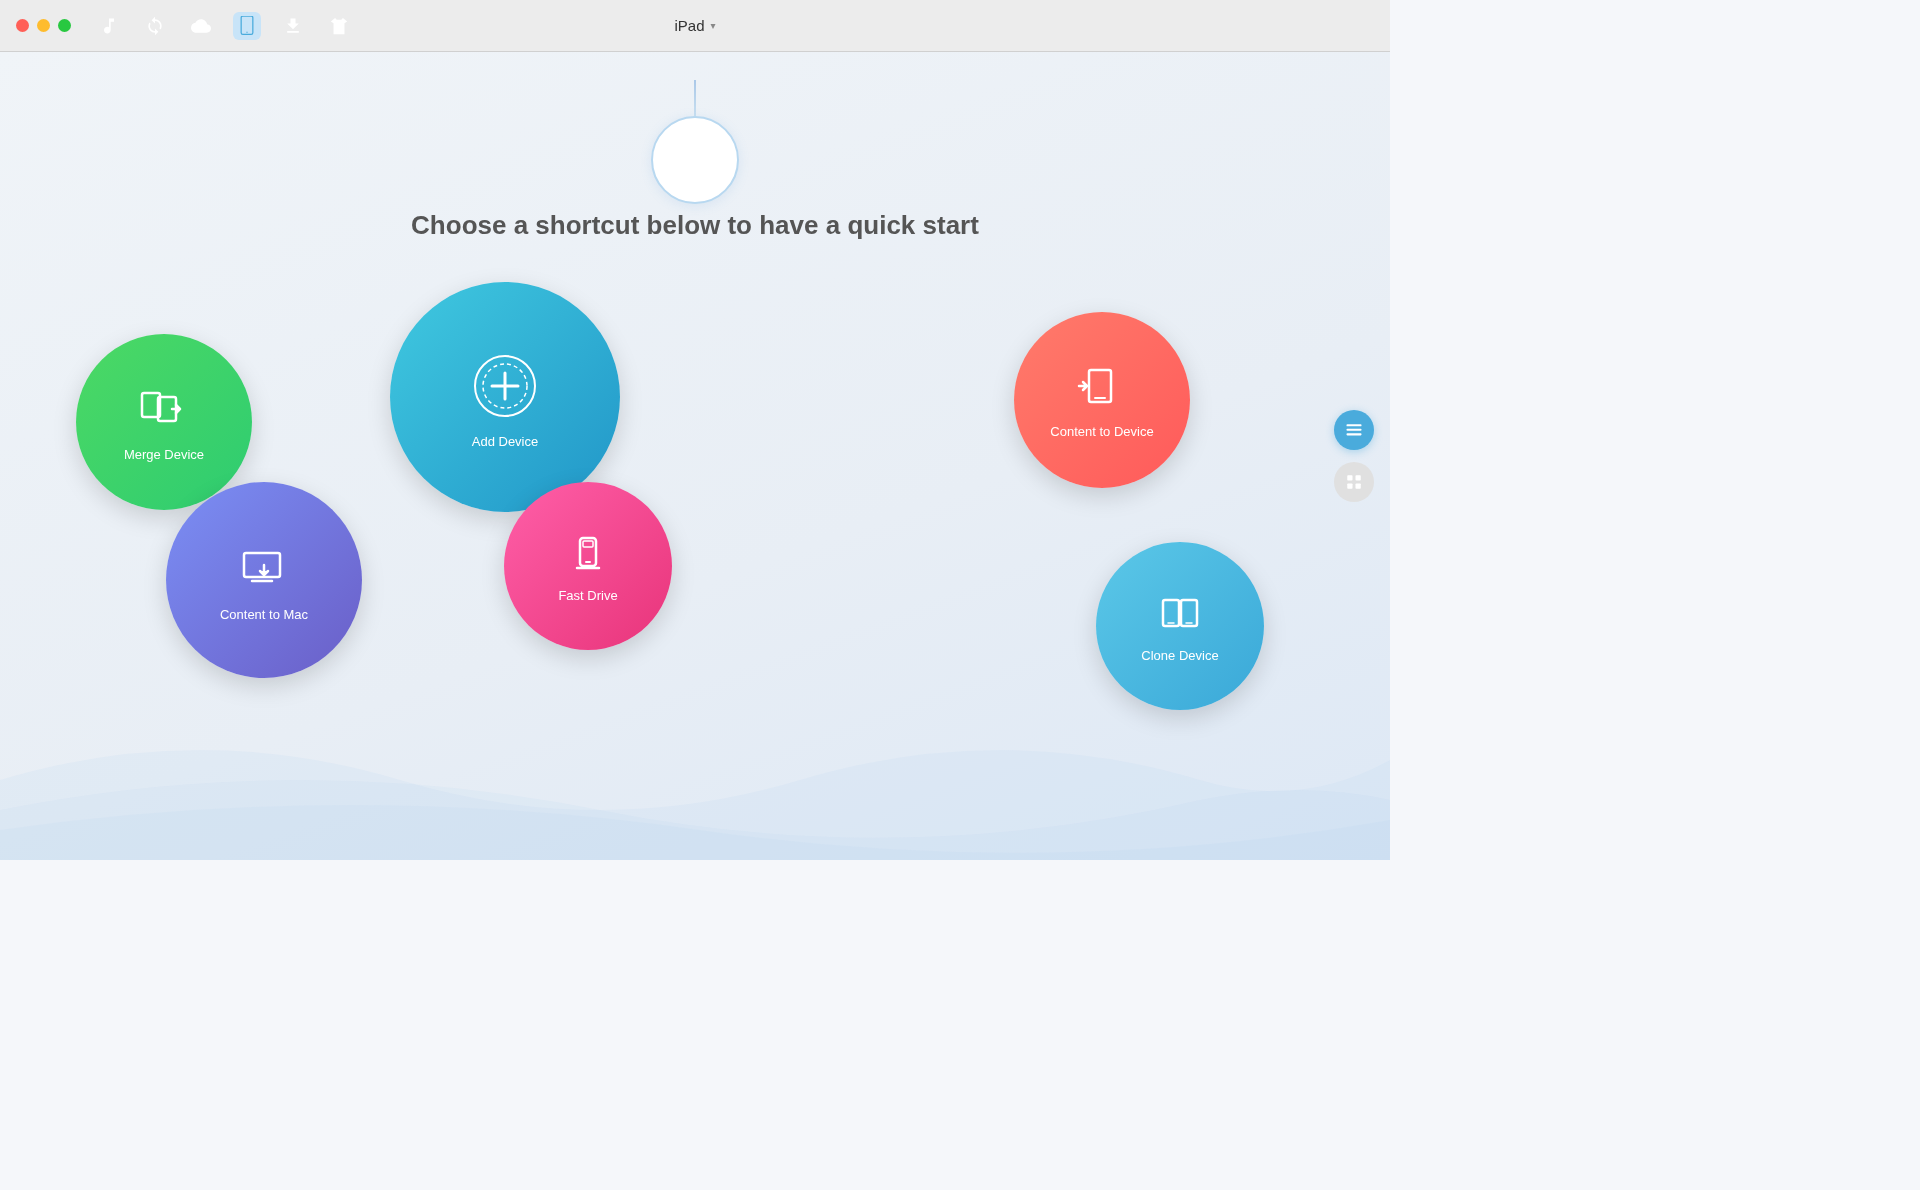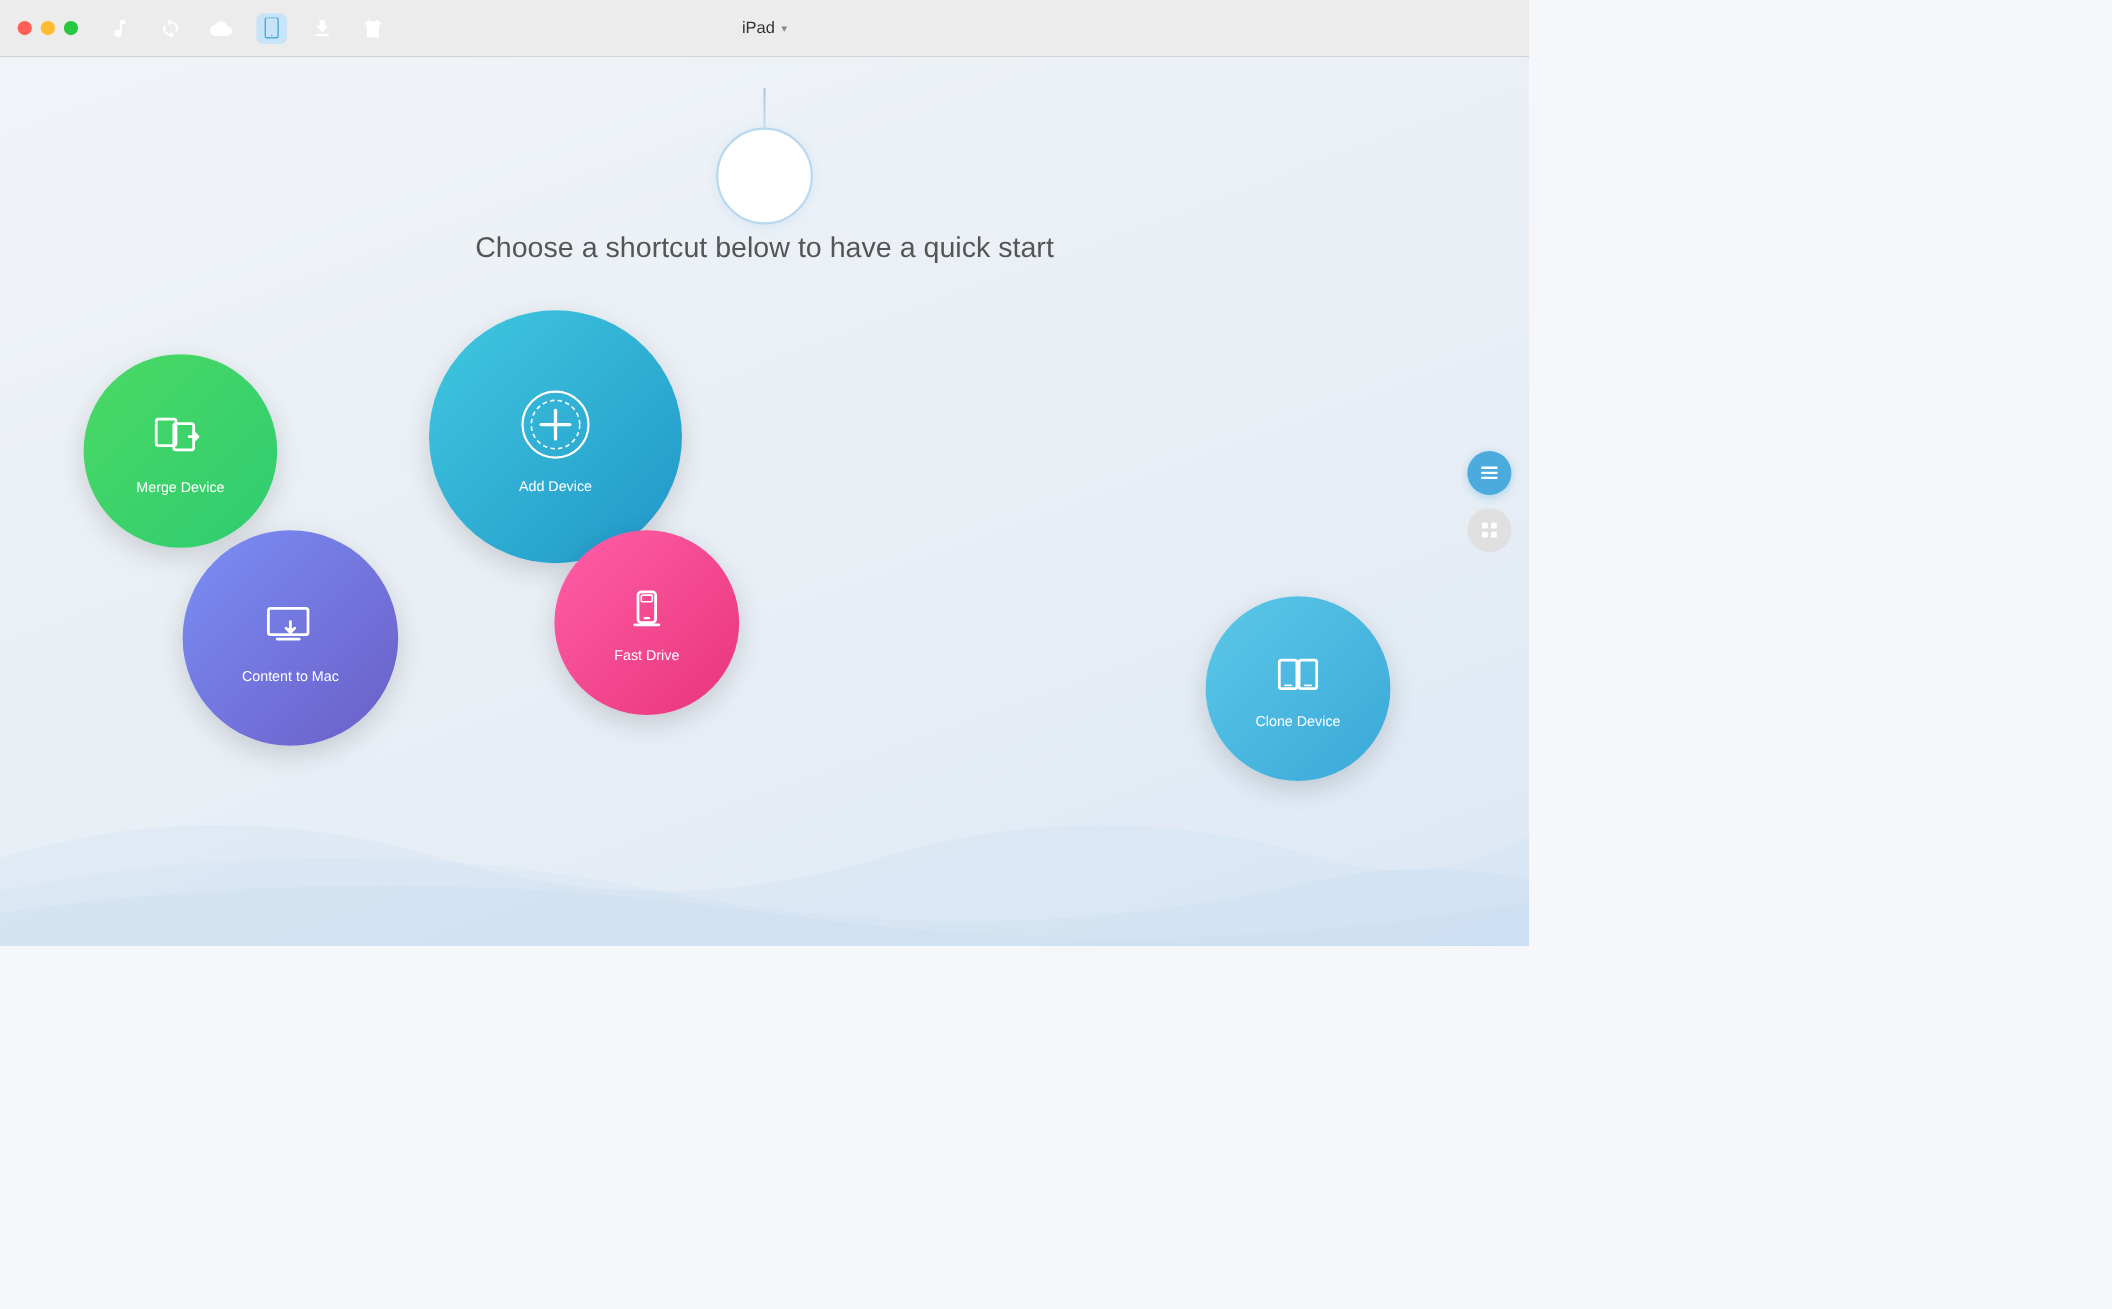--- a/index.html
+++ b/index.html
@@ -157,21 +157,21 @@
       margin-top: 8px;
       color: white;
     }
 
     
     .merge-device {
       width: 176px;
       height: 176px;
       background: linear-gradient(135deg, #4cd964, #2ecc71);
       left: 76px;
-      top: 40px;
+      top: 52px;
       text-align: center;
     }
 
     .add-content {
       width: 230px;
       height: 230px;
       background: linear-gradient(135deg, #40c9e0, #2196c8);
       left: 390px;
       top: 0px;
     }
@@ -322,21 +322,21 @@
   <div class="download-icon-area">
     <div class="connector-line"></div>
     <div class="download-circle">
       <svg width="46" height="46" viewBox="0 0 24 24" fill="#aaa">
         <path d="M19 9h-4V3H9v6H5l7 7 7-7zM5 18v2h14v-2H5z"></path>
       </svg>
     </div>
   </div>
 
   <div style="position: absolute; top: 158px; left: 0; right: 0; text-align: center;">
-    <span style="font-size: 26px; color: #555; font-weight: 400;">Choose a shortcut below to have a quick start</span>
+    <span style="font-size: 26px; color: #555; font-weight: 700;">Choose a shortcut below to have a quick start</span>
   </div>
 
   <div class="circles-container">
 
     <div class="circle-btn merge-device">
       <svg width="56" height="56" viewBox="0 0 56 56" fill="none" xmlns="http://www.w3.org/2000/svg">
         <rect x="6" y="10" width="18" height="24" rx="2" stroke="white" stroke-width="2.5" fill="none"></rect>
         <rect x="22" y="14" width="18" height="24" rx="2" stroke="white" stroke-width="2.5" fill="none"></rect>
         <path d="M36 26 L44 26 L40 22 M44 26 L40 30" stroke="white" stroke-width="2.5" fill="none" stroke-linecap="round" stroke-linejoin="round"></path>
       </svg>
@@ -346,20 +346,28 @@
     <div class="circle-btn add-content">
       <svg width="80" height="80" viewBox="0 0 80 80" fill="none" xmlns="http://www.w3.org/2000/svg">
         <circle cx="40" cy="40" r="30" stroke="white" stroke-width="2" fill="none"></circle>
         <circle cx="40" cy="40" r="22" stroke="white" stroke-width="1.5" fill="none" stroke-dasharray="4 3"></circle>
         <line x1="40" y1="27" x2="40" y2="53" stroke="white" stroke-width="3" stroke-linecap="round"></line>
         <line x1="27" y1="40" x2="53" y2="40" stroke="white" stroke-width="3" stroke-linecap="round"></line>
       </svg>
       <span class="circle-label">Add Device</span>
     </div>
 
+    <div class="circle-btn content-to-device">
+      <svg width="54" height="54" viewBox="0 0 54 54" fill="none" xmlns="http://www.w3.org/2000/svg">
+        <rect x="14" y="8" width="22" height="32" rx="2" stroke="white" stroke-width="2.5" fill="none"></rect>
+        <line x1="20" y1="36" x2="30" y2="36" stroke="white" stroke-width="2" stroke-linecap="round"></line>
+        <path d="M4 24 L12 24 L8 20 M12 24 L8 28" stroke="white" stroke-width="2.5" fill="none" stroke-linecap="round" stroke-linejoin="round"></path>
+      </svg>
+      <span class="circle-label">Content to Device</span>
+    </div>
 
     <div class="circle-btn content-to-mac">
       <svg width="60" height="60" viewBox="0 0 60 60" fill="none" xmlns="http://www.w3.org/2000/svg">
         <rect x="10" y="14" width="36" height="24" rx="2" stroke="white" stroke-width="2.5" fill="none"></rect>
         <line x1="18" y1="42" x2="38" y2="42" stroke="white" stroke-width="2.5" stroke-linecap="round"></line>
         <path d="M30 26 L30 36 M26 32 L30 36 L34 32" stroke="white" stroke-width="2.5" stroke-linecap="round" stroke-linejoin="round"></path>
       </svg>
       <span class="circle-label">Content to Mac</span>
     </div>
 

